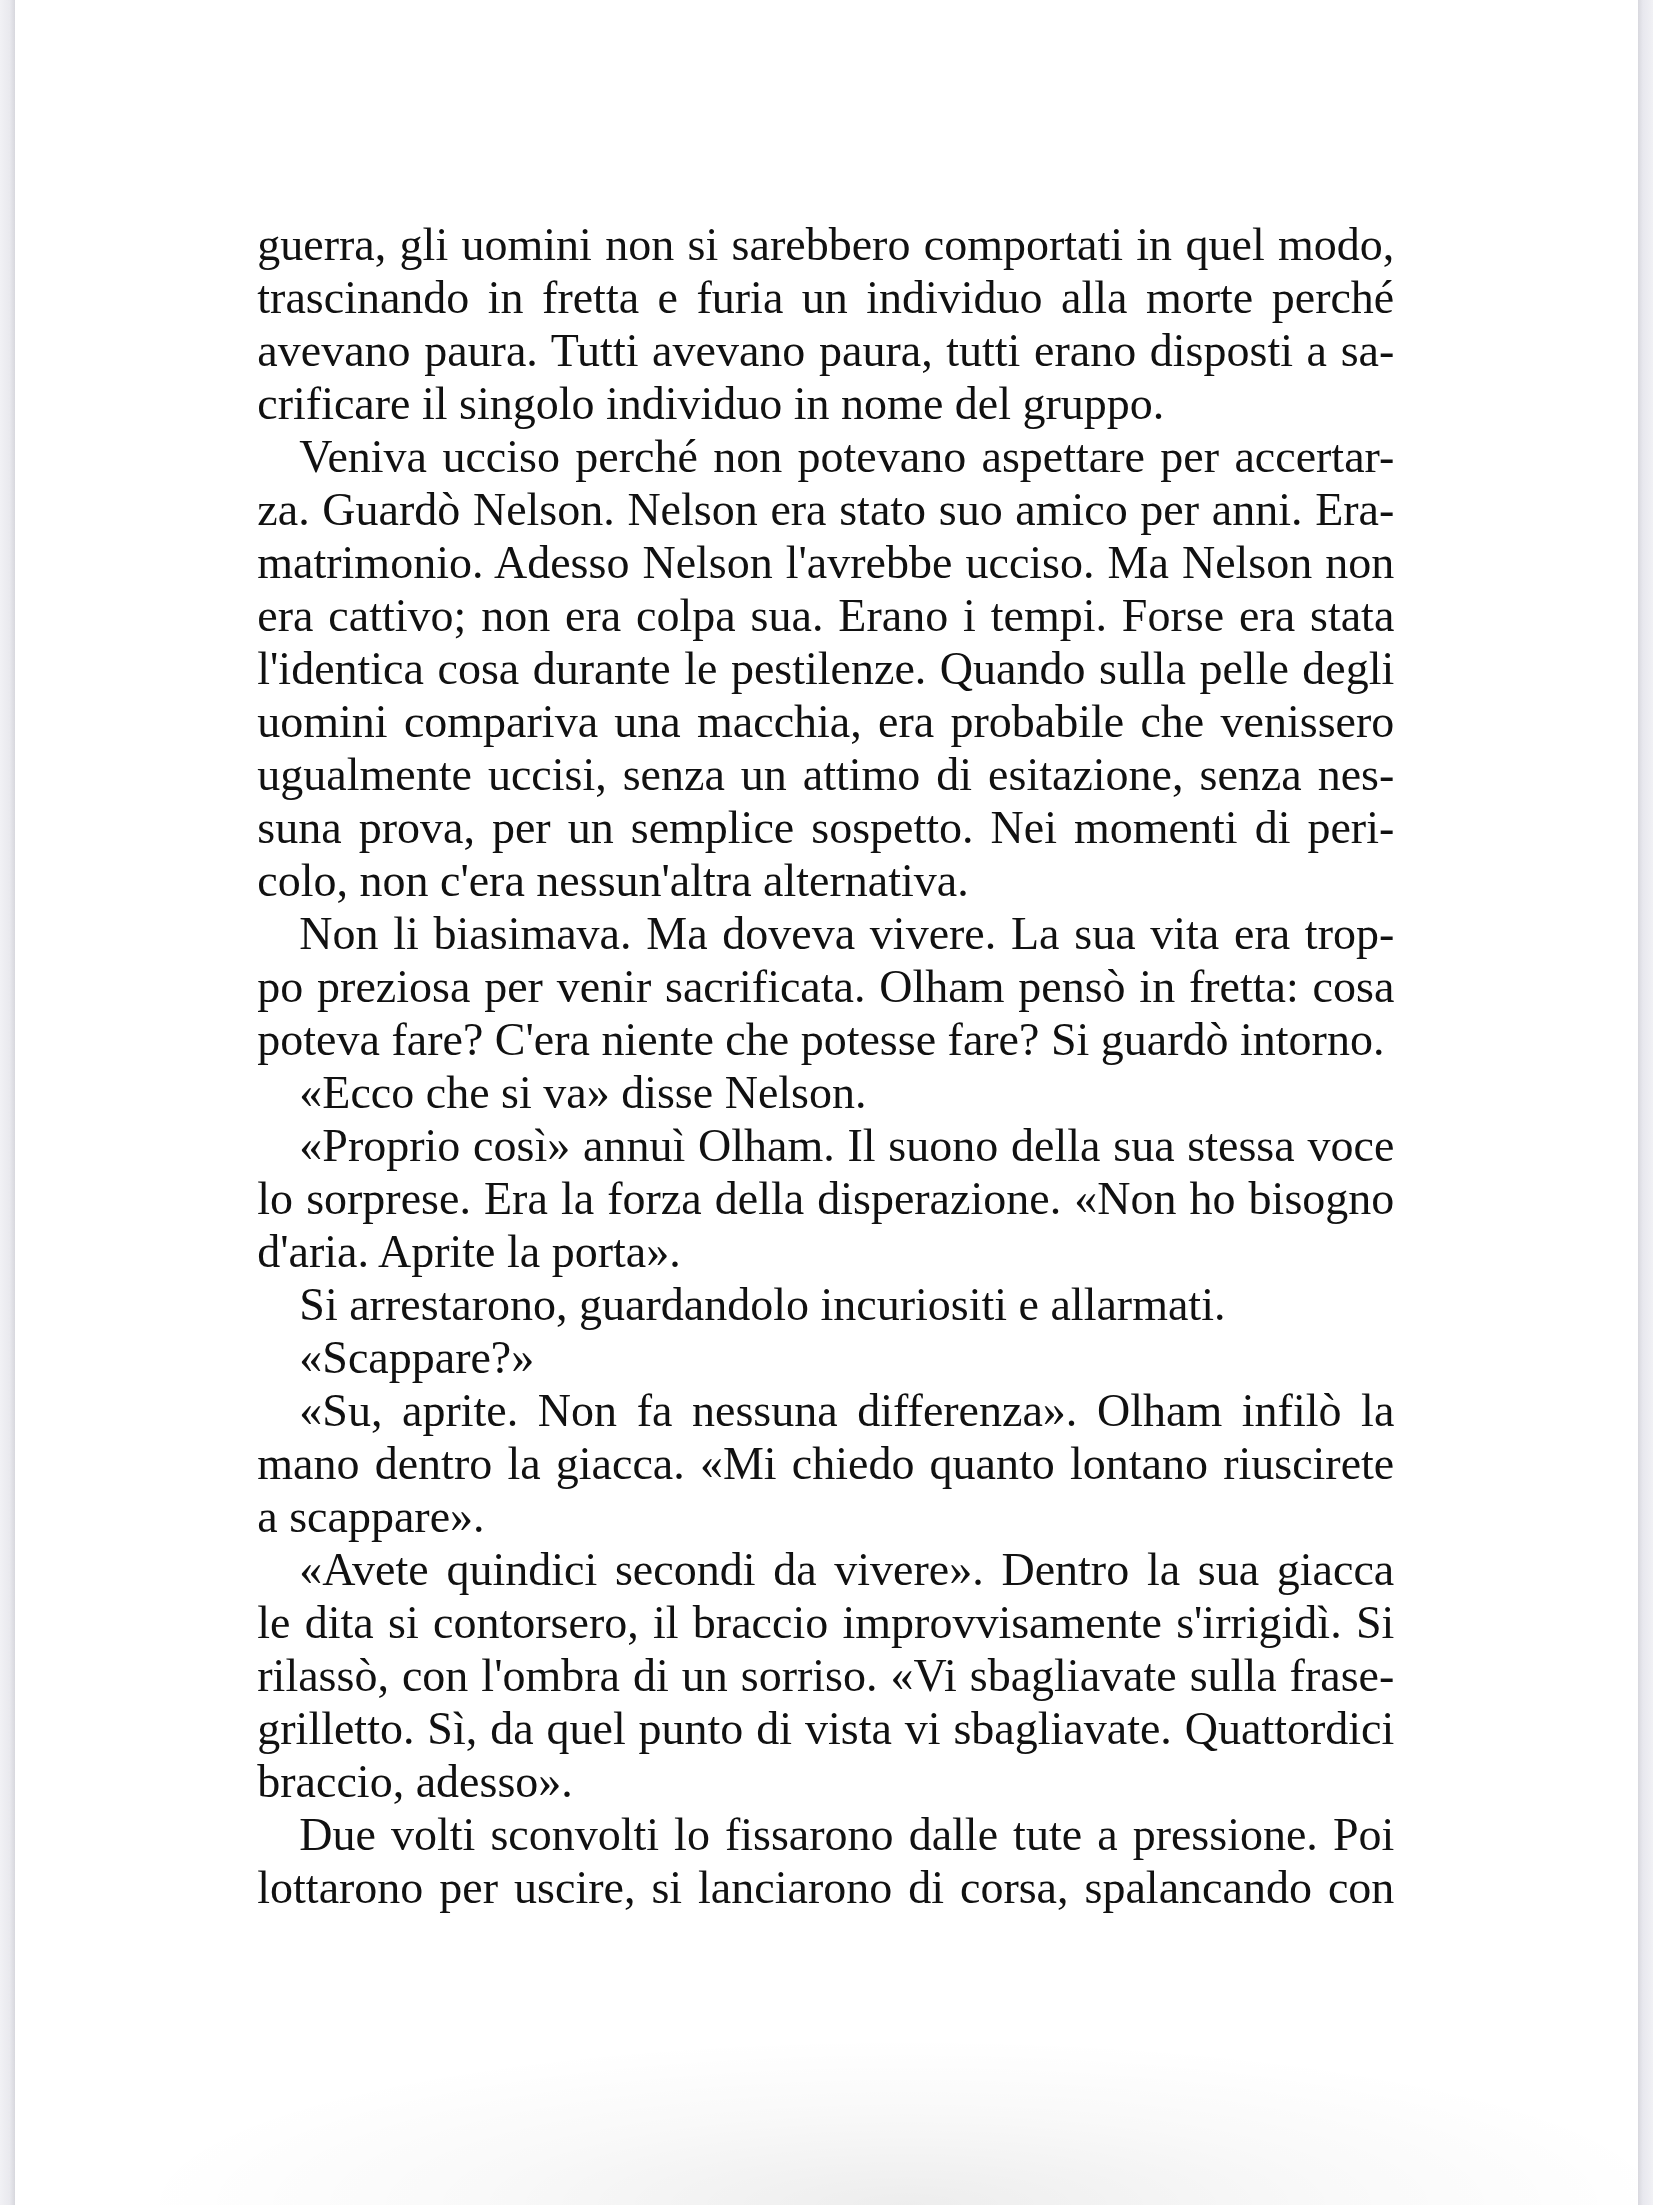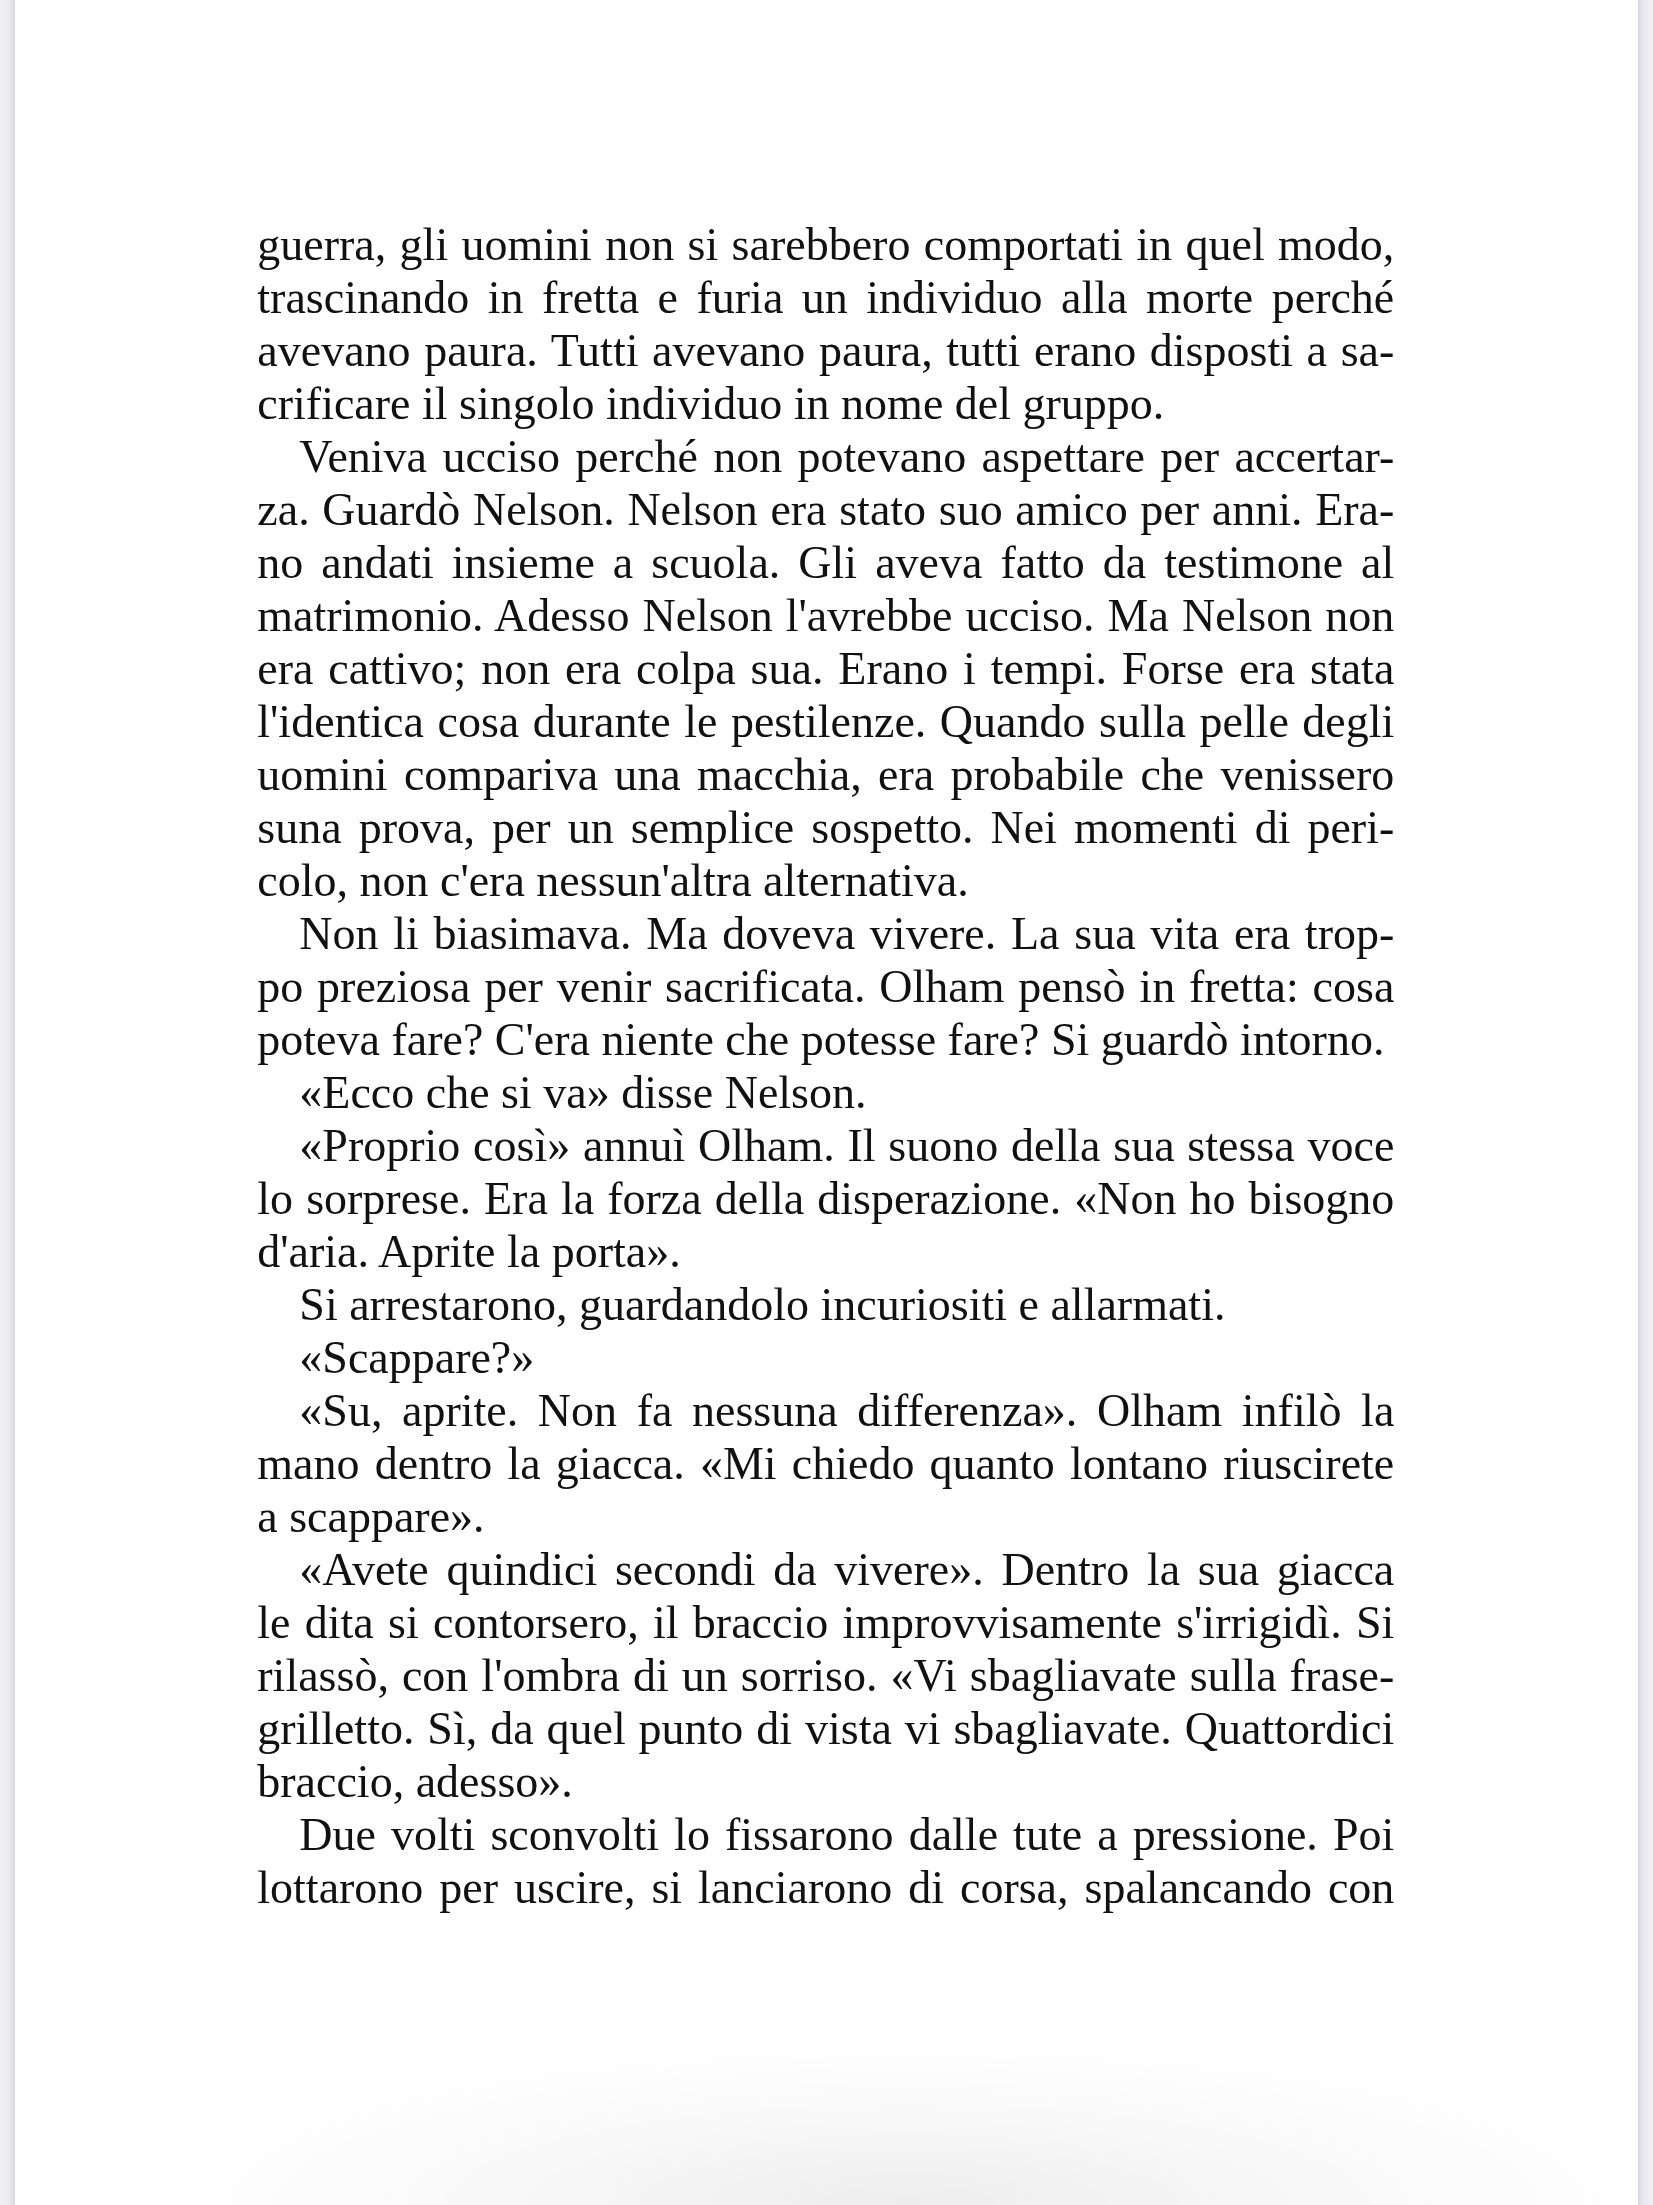--- a/index.html
+++ b/index.html
@@ -70,25 +70,25 @@
       <div>
         <span class="line">guerra, gli uomini non si sarebbero comportati in quel modo,</span>
         <span class="line">trascinando in fretta e furia un individuo alla morte perché</span>
         <span class="line">avevano paura. Tutti avevano paura, tutti erano disposti a sa-</span>
         <span class="line last">crificare il singolo individuo in nome del gruppo.</span>
       </div>
 
       <div>
         <span class="line indent">Veniva ucciso perché non potevano aspettare per accertar-</span>
         <span class="line">za. Guardò Nelson. Nelson era stato suo amico per anni. Era-</span>
-        <span class="line">no andati insieme a scuola. Gli aveva fatto da testimone al</span>
         <span class="line">matrimonio. Adesso Nelson l'avrebbe ucciso. Ma Nelson non</span>
         <span class="line">era cattivo; non era colpa sua. Erano i tempi. Forse era stata</span>
         <span class="line">l'identica cosa durante le pestilenze. Quando sulla pelle degli</span>
         <span class="line">uomini compariva una macchia, era probabile che venissero</span>
+        <span class="line">ugualmente uccisi, senza un attimo di esitazione, senza nes-</span>
         <span class="line">suna prova, per un semplice sospetto. Nei momenti di peri-</span>
         <span class="line last">colo, non c'era nessun'altra alternativa.</span>
       </div>
 
       <div>
         <span class="line indent">Non li biasimava. Ma doveva vivere. La sua vita era trop-</span>
         <span class="line">po preziosa per venir sacrificata. Olham pensò in fretta: cosa</span>
         <span class="line last">poteva fare? C'era niente che potesse fare? Si guardò intorno.</span>
       </div>
 

